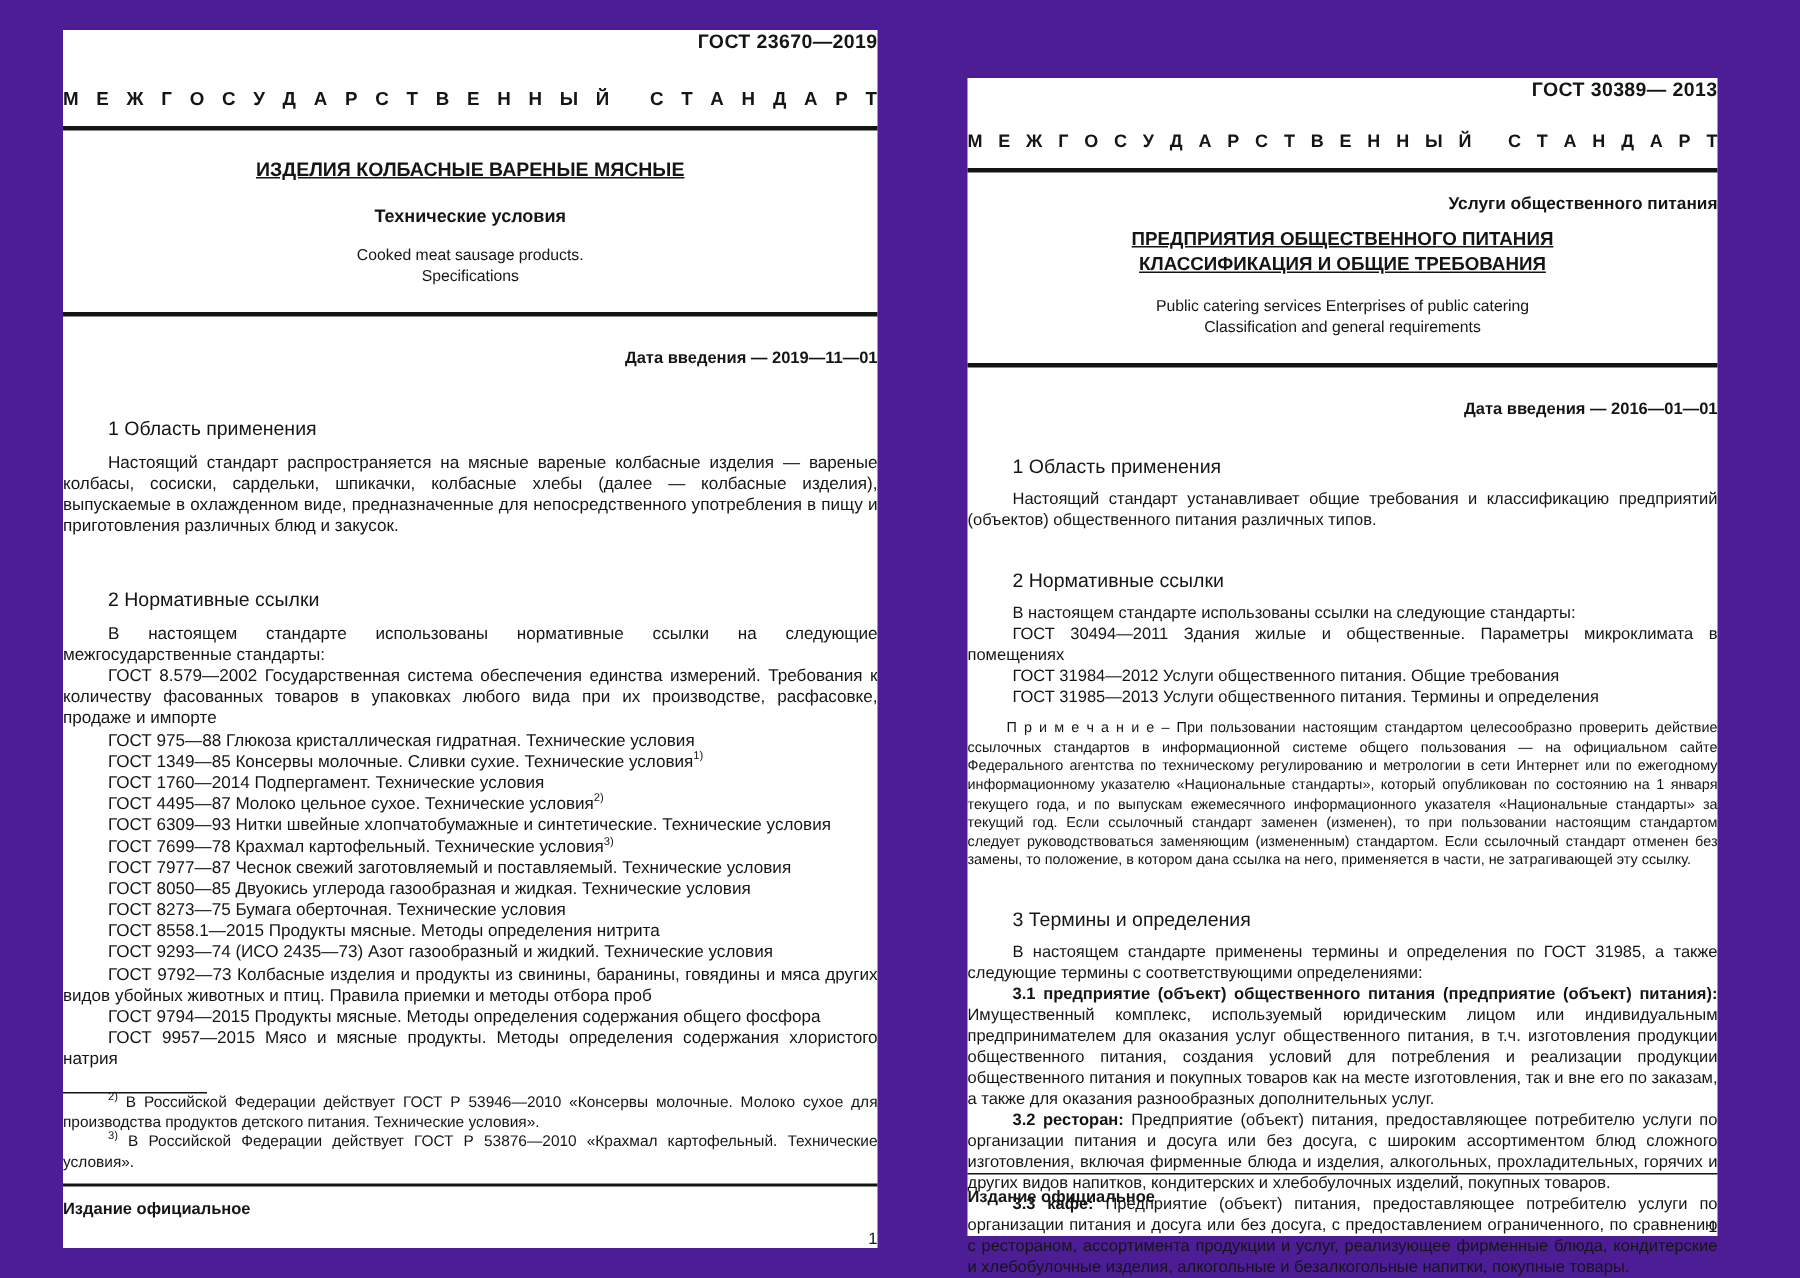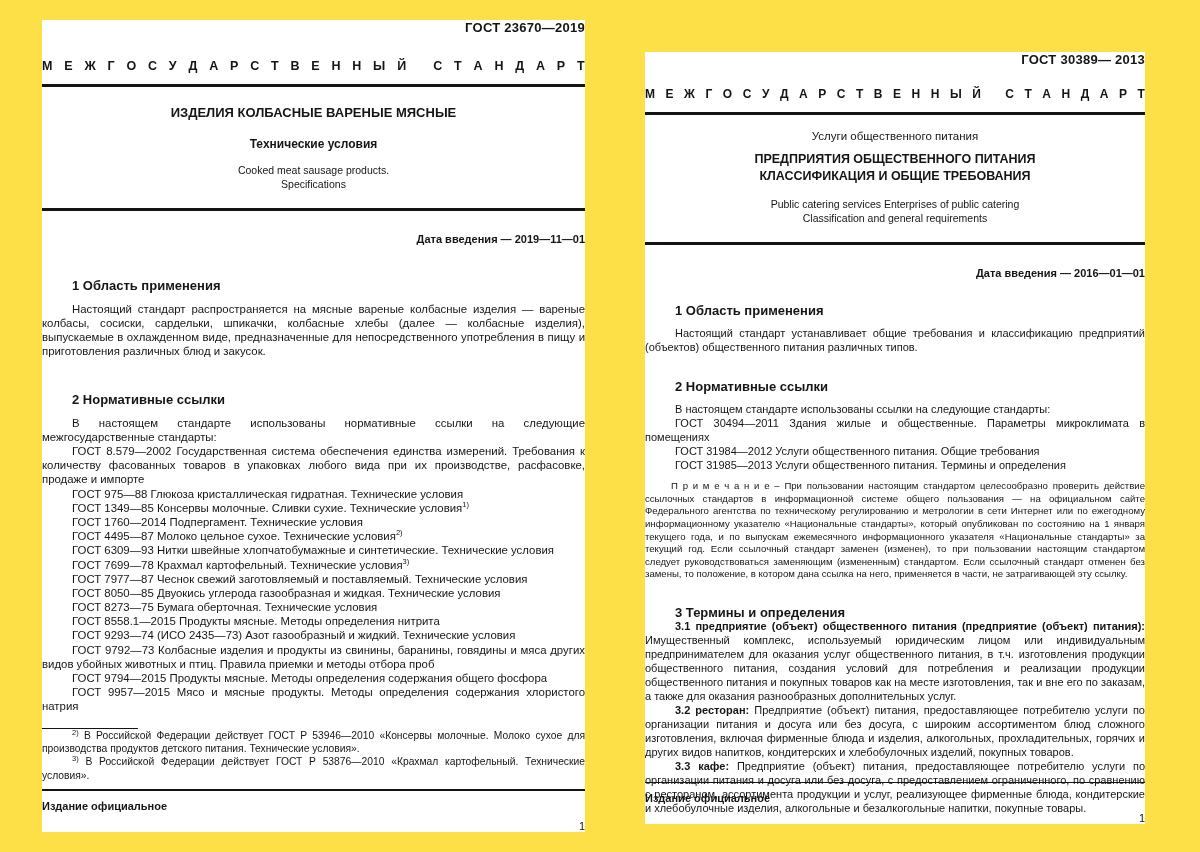--- a/index.html
+++ b/index.html
@@ -1,41 +1,41 @@
 <!DOCTYPE html>
 <html lang="ru"><head>
 <meta charset="utf-8">
 <style>
   html,body{margin:0;padding:0;background:#fff;}
   .canvas{
     position:relative;width:1200px;height:852px;overflow:hidden;
-    background:#fde047;color:#151515;
+    background:#4c1d95;color:#151515;
     font-family:"Liberation Sans","DejaVu Sans",sans-serif;
     -webkit-font-smoothing:antialiased;
   }
   .page{position:absolute;background:#fff;}
   .page-left{left:42px;top:20px;width:543px;height:812px;}
   .page-right{left:645px;top:52px;width:500px;height:772px;}
 
   .desig{text-align:right;font-weight:bold;font-size:13px;letter-spacing:.02em;}
   .interstate{
     margin-top:24px;font-weight:bold;font-size:12.5px;
     display:flex;justify-content:space-between;white-space:nowrap;
   }
   .page-right .interstate{margin-top:20px;font-size:12px;}
   .rule{border:0;border-top:3.5px solid #141414;margin:0;}
   .rule.r-under-type{margin-top:11px;}
   .rule.r-under-title{margin-top:17px;border-top-width:3px;}
-  .title{margin-top:17px;text-align:center;font-weight:bold;font-size:13px;line-height:1.35;}
-  .kicker{margin-top:15px;text-align:center;font-weight:normal;font-size:11.5px;}
+  .title{margin-top:17px;text-align:center;font-weight:bold;font-size:13px;line-height:1.35;text-decoration:underline;}
+  .kicker{margin-top:15px;text-align:right;font-weight:bold;font-size:11.5px;}
   .page-right .title{margin-top:9px;font-size:12.5px;}
   .subtitle{margin-top:15px;text-align:center;font-weight:bold;font-size:12px;}
   .en{margin-top:12px;text-align:center;font-size:10.5px;line-height:1.35;}
   .date{margin-top:22px;text-align:right;font-weight:bold;font-size:11px;}
-  h2{margin:33px 0 0 30px;font-size:13px;font-weight:bold;}
+  h2{margin:33px 0 0 30px;font-size:13px;font-weight:normal;}
   .page-right h2{margin-top:24px;}
   .body{font-size:11.4px;line-height:1.245;margin:0;text-align:justify;text-indent:30px;}
   .page-right .body{font-size:11px;line-height:1.27;}
   .first{margin-top:9px;}
   .refs{margin-top:0;}
   sup{font-size:7.5px;vertical-align:super;line-height:0;}
   .fnsep{width:96px;border-top:1.5px solid #141414;margin-top:14px;}
   .fn{font-size:10.3px;line-height:1.3;margin:0;text-align:justify;text-indent:30px;}
   .fn.first{margin-top:5px;}
   .note{margin-top:7px;font-size:9.6px;line-height:1.32;text-align:justify;text-indent:26px;}
@@ -180,20 +180,21 @@
     <h2>2 Нормативные ссылки</h2>
     <p class="body first">В настоящем стандарте использованы ссылки на следующие стандарты:</p>
     <div class="refs" id="right-refs">
         <p class="body">ГОСТ 30494—2011 Здания жилые и общественные. Параметры микроклимата в помещениях</p>
         <p class="body">ГОСТ 31984—2012 Услуги общественного питания. Общие требования</p>
         <p class="body">ГОСТ 31985—2013 Услуги общественного питания. Термины и определения</p>
       </div>
     <p class="note">П р и м е ч а н и е – При пользовании настоящим стандартом целесообразно проверить действие ссылочных стандартов в информационной системе общего пользования — на официальном сайте Федерального агентства по техническому регулированию и метрологии в сети Интернет или по ежегодному информационному указателю «Национальные стандарты», который опубликован по состоянию на 1 января текущего года, и по выпускам ежемесячного информационного указателя «Национальные стандарты» за текущий год. Если ссылочный стандарт заменен (изменен), то при пользовании настоящим стандартом следует руководствоваться заменяющим (измененным) стандартом. Если ссылочный стандарт отменен без замены, то положение, в котором дана ссылка на него, применяется в части, не затрагивающей эту ссылку.</p>
 
     <h2>3 Термины и определения</h2>
+    <p class="body first">В настоящем стандарте применены термины и определения по ГОСТ 31985, а также следующие термины с соответствующими определениями:</p>
     <div id="right-terms">
         <p class="body term"><b>3.1 предприятие (объект) общественного питания (предприятие (объект) питания):</b> Имущественный комплекс, используемый юридическим лицом или индивидуальным предпринимателем для оказания услуг общественного питания, в т.ч. изготовления продукции общественного питания, создания условий для потребления и реализации продукции общественного питания и покупных товаров как на месте изготовления, так и вне его по заказам, а также для оказания разнообразных дополнительных услуг.</p>
         <p class="body term"><b>3.2 ресторан:</b> Предприятие (объект) питания, предоставляющее потребителю услуги по организации питания и досуга или без досуга, с широким ассортиментом блюд сложного изготовления, включая фирменные блюда и изделия, алкогольных, прохладительных, горячих и других видов напитков, кондитерских и хлебобулочных изделий, покупных товаров.</p>
         <p class="body term"><b>3.3 кафе:</b> Предприятие (объект) питания, предоставляющее потребителю услуги по организации питания и досуга или без досуга, с предоставлением ограниченного, по сравнению с рестораном, ассортимента продукции и услуг, реализующее фирменные блюда, кондитерские и хлебобулочные изделия, алкогольные и безалкогольные напитки, покупные товары.</p>
       </div>
 
     <div class="footer">
       <div class="botrule"></div>
       <div class="edition">Издание официальное</div>
       <div class="pagenum">1</div>

